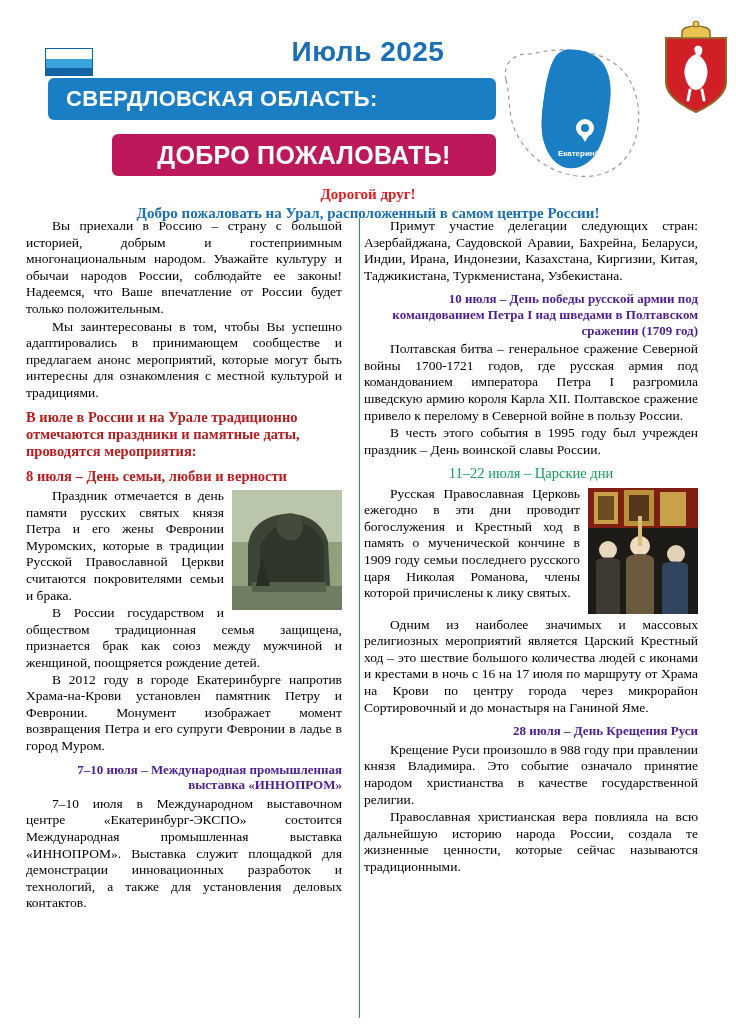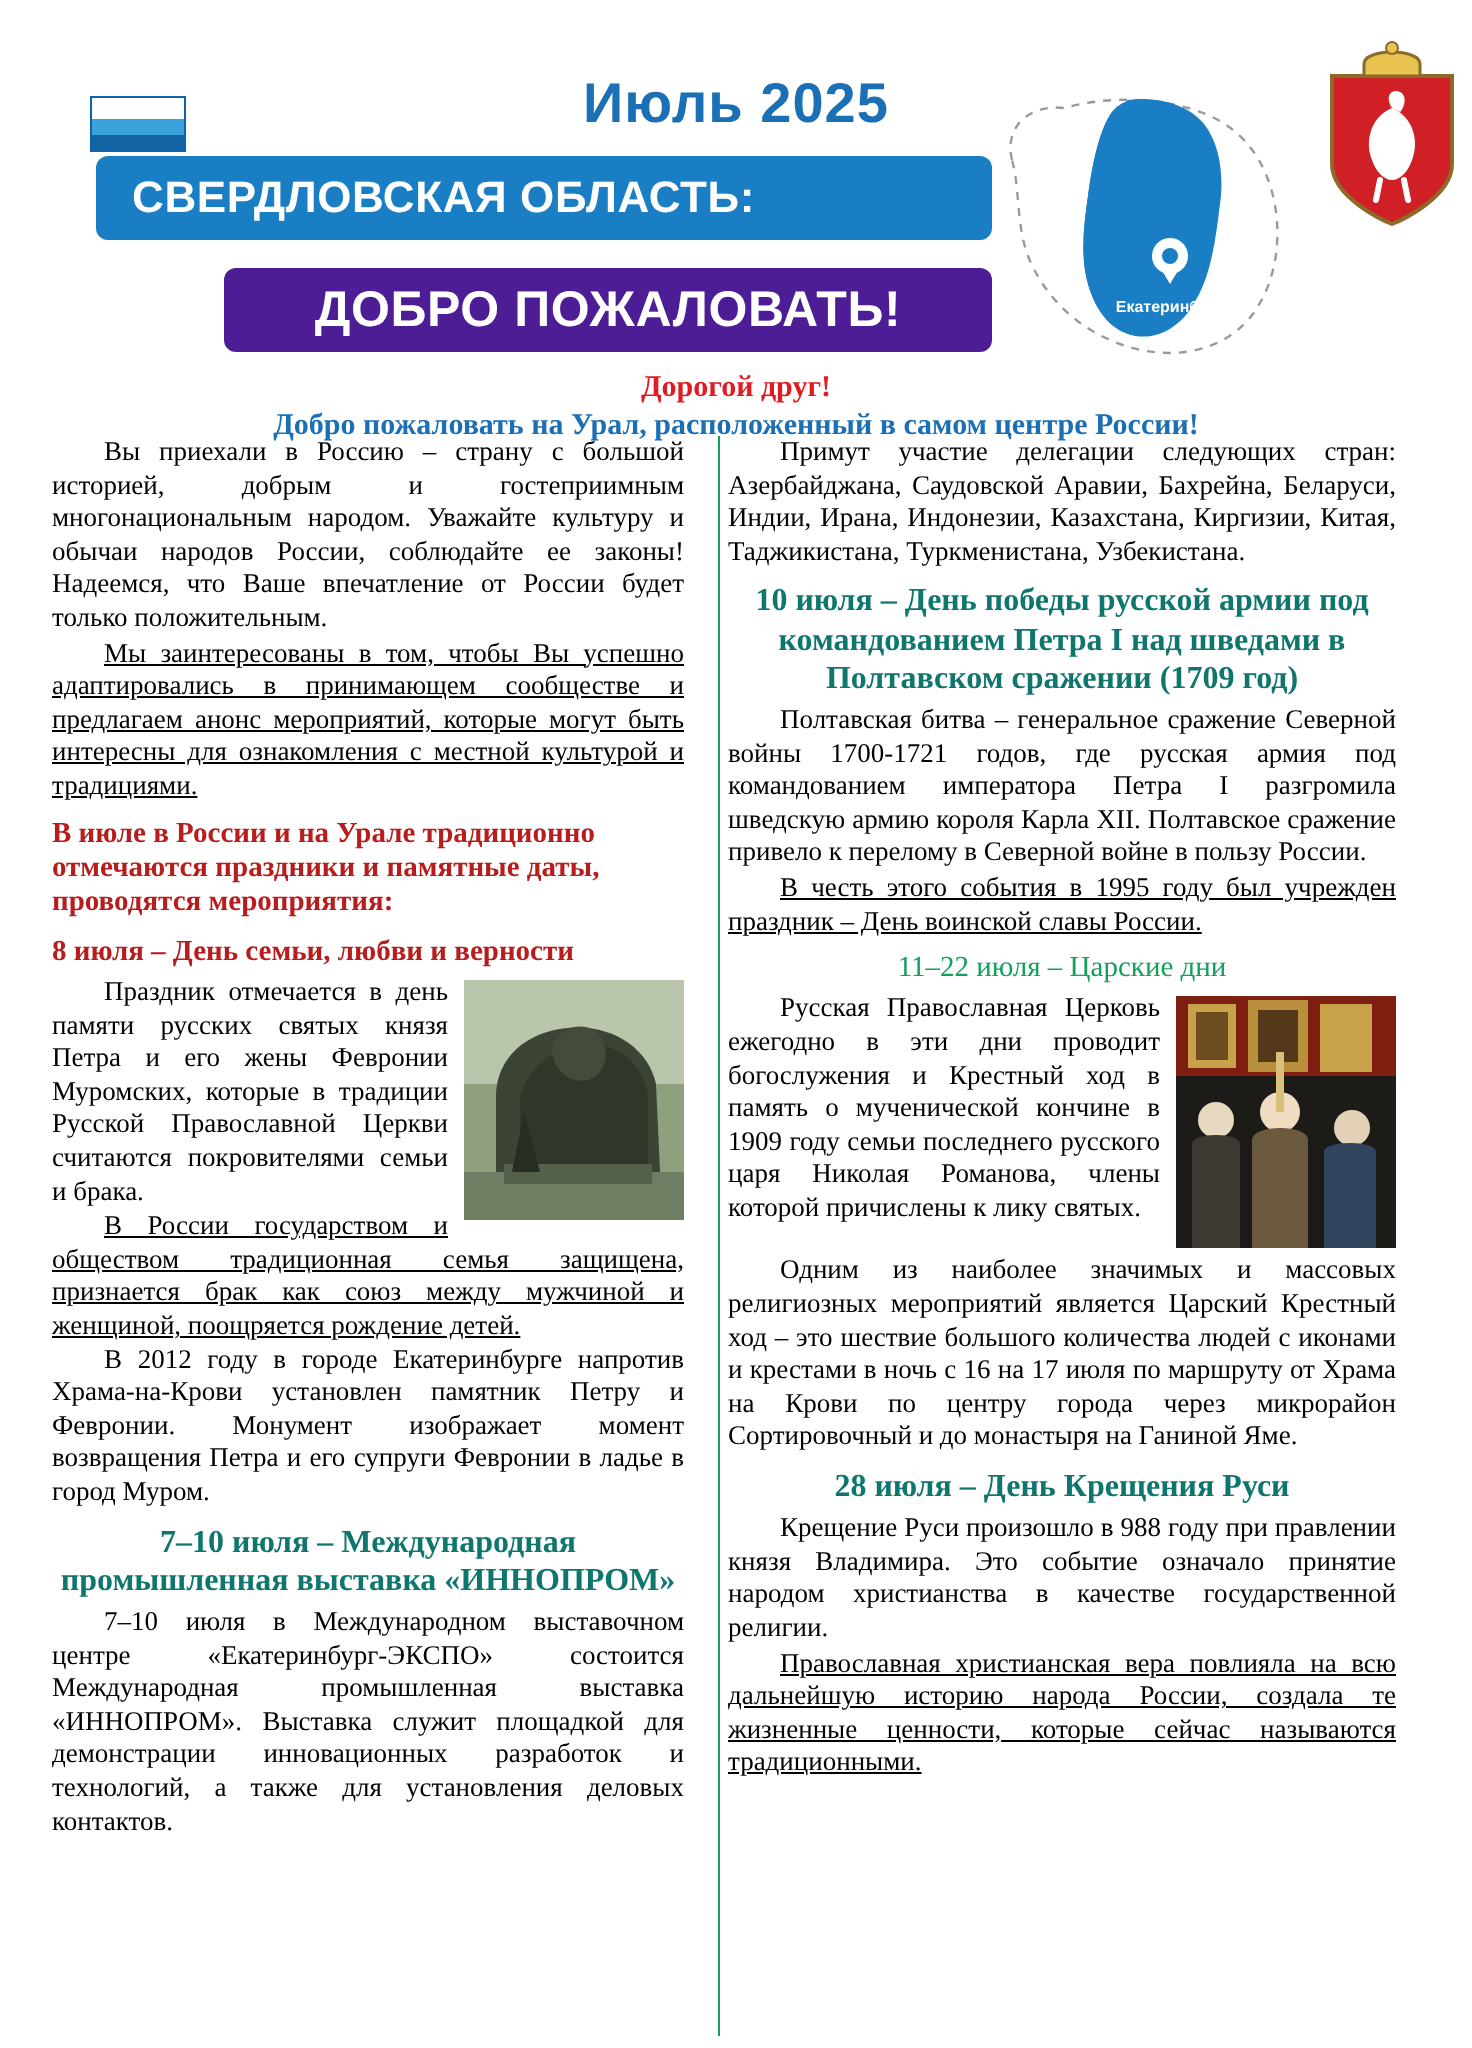--- a/index.html
+++ b/index.html
@@ -68,21 +68,21 @@
     font-weight: bold;
     font-size: 22px;
     letter-spacing: .3px;
   }
   .title-band-2 {
     position: absolute;
     left: 100px;
     top: 122px;
     width: 384px;
     height: 42px;
-    background: #4c1d95;
+    background: #be185d;
     border-radius: 6px;
     display: flex;
     align-items: center;
     justify-content: center;
     box-sizing: border-box;
   }
   .title-band-2 span {
     color: #ffffff;
     font-family: "Liberation Sans", sans-serif;
     font-weight: bold;
@@ -139,37 +139,37 @@
   }
   .col.left { border-right: 1px solid #12a05a; padding-right: 17px; width: 334px; box-sizing: border-box;}
   p {
     margin: 0 0 0 0;
     text-align: justify;
     text-indent: 26px;
     font-size: 13.5px;
     line-height: 1.23;
     hyphens: auto;
   }
-  p + p { margin-top: 1px; text-decoration: underline; }
+  p + p { margin-top: 1px; }
   .heading-blue {
     text-align: left;
     font-family: "Liberation Serif", serif;
     font-weight: bold;
     font-size: 14.5px;
     color: #b91c1c;
     line-height: 1.2;
     margin: 7px 0 3px;
     text-indent: 0;
   }
   .heading-red {
-    text-align: center;
-    font-family: "Liberation Serif", serif;
-    font-weight: bold;
-    font-size: 16px;
-    color: #0f766e;
+    text-align: right;
+    font-family: "Liberation Serif", serif;
+    font-weight: bold;
+    font-size: 13px;
+    color: #4c1d95;
     line-height: 1.2;
     margin: 7px 0 3px;
     text-indent: 0;
   }
   .heading-green {
     text-align: center;
     font-family: "Liberation Serif", serif;
     font-weight: normal;
     font-size: 14.5px;
     color: #12a05a;

